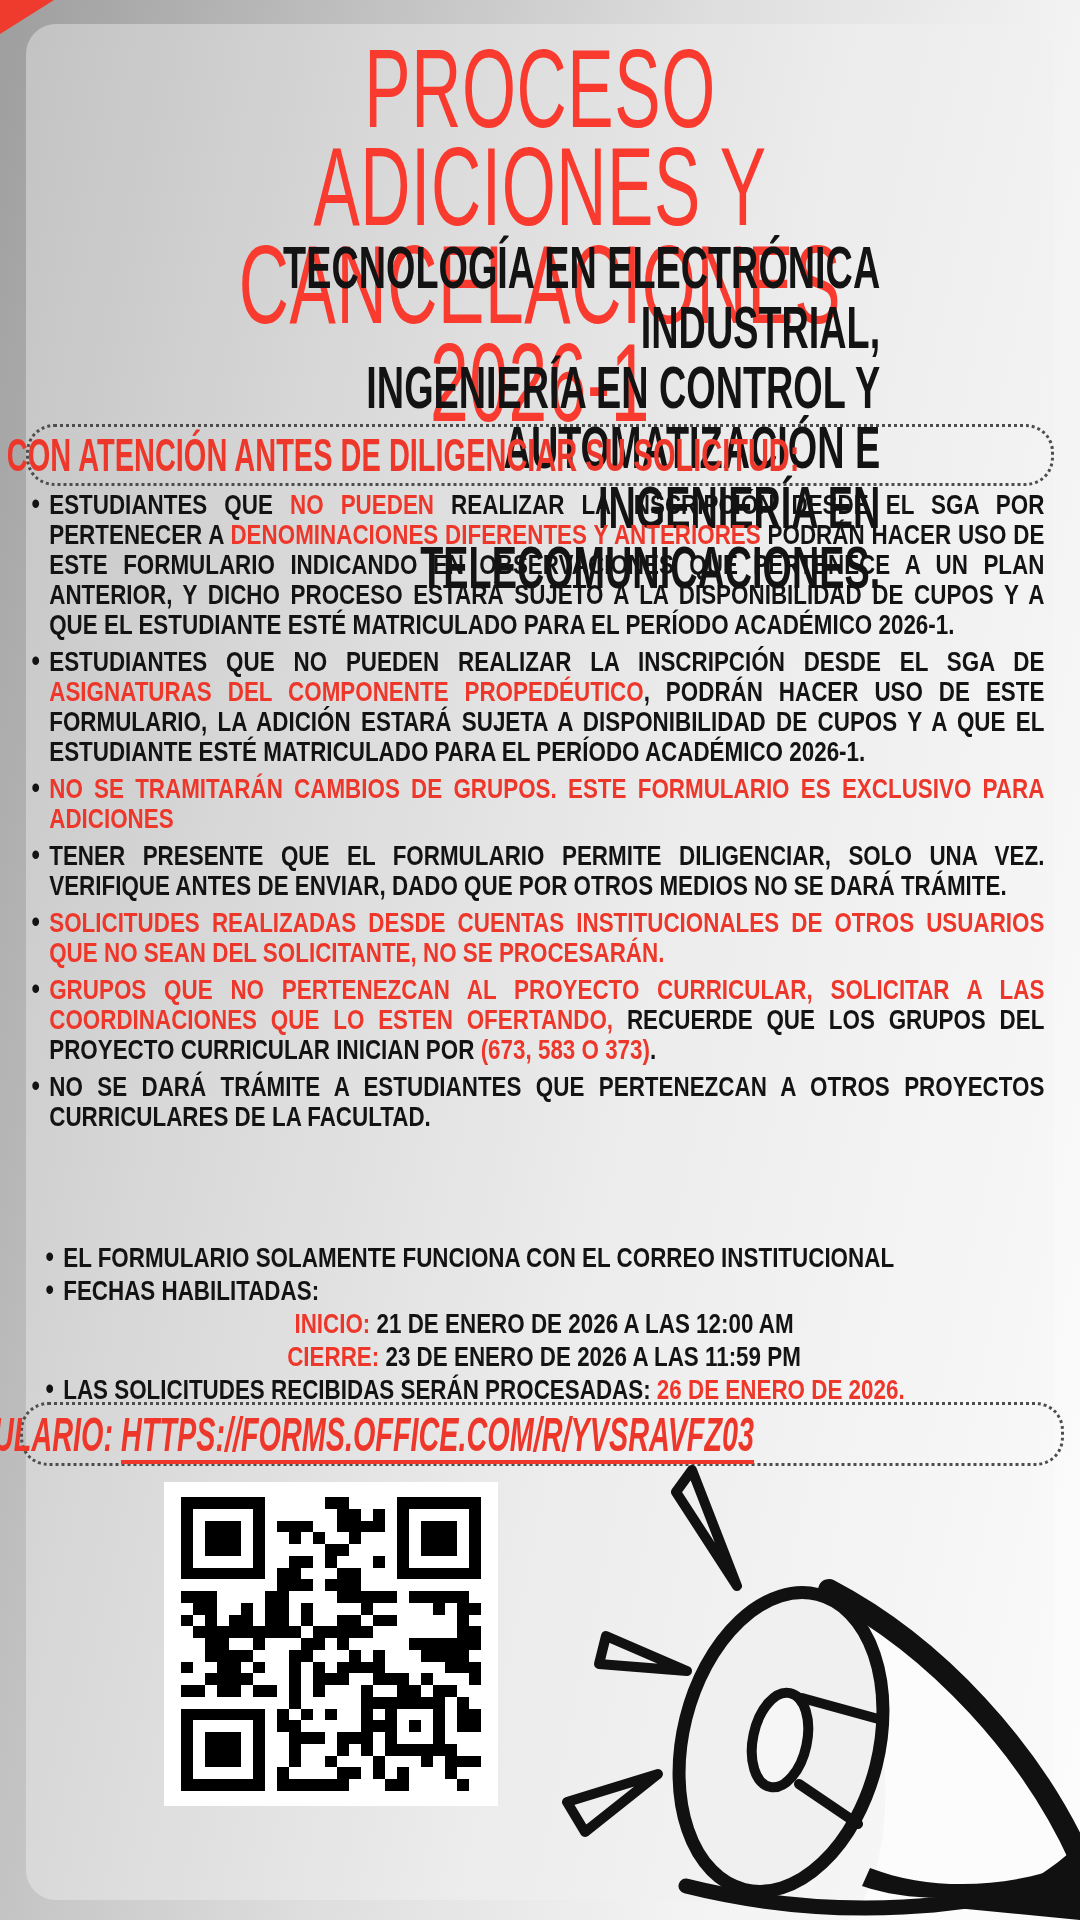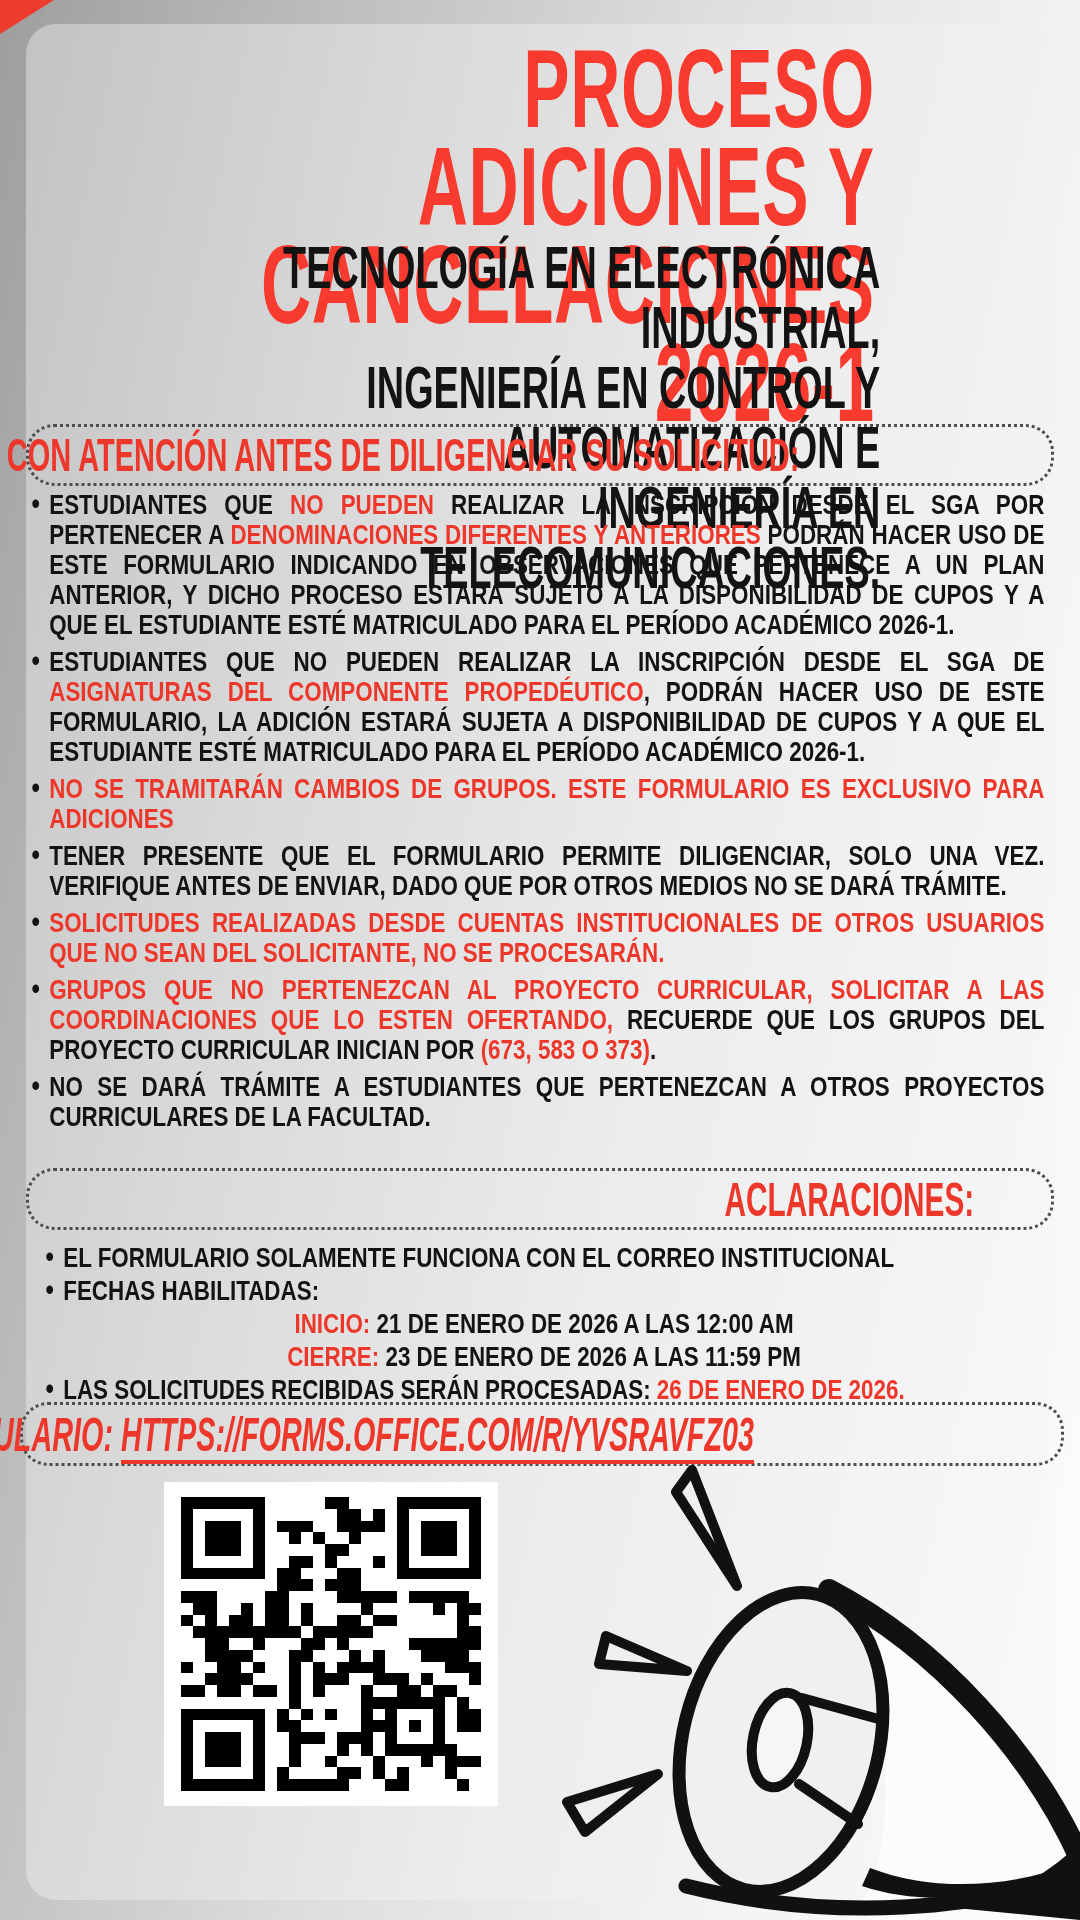--- a/index.html
+++ b/index.html
@@ -12,22 +12,22 @@
     position:absolute;left:26px;top:24px;width:1028px;height:1876px;border-radius:30px;
     background:linear-gradient(102deg,#c3c3c3 0%,#d9d9d9 28%,#ececec 58%,#fafafa 100%);
   }
   .corner-accent{
     position:absolute;left:0;top:0;width:54px;height:34px;background:#ef3b2d;
     clip-path:polygon(0 0,100% 0,0 100%);
   }
   .squeeze{transform:scaleX(var(--sx,.62));transform-origin:50% 0;}
   .squeezeL{transform:scaleX(var(--sx,.8));transform-origin:0 0;}
   .title{
-    position:absolute;left:0;top:40px;width:1080px;text-align:right;
-    font-weight:bold;font-size:112px;line-height:98px;color:#f93a2e;letter-spacing:1px;
+    position:absolute;left:0;top:40px;width:1080px;text-align:center;
+    font-weight:normal;font-size:112px;line-height:98px;color:#f93a2e;letter-spacing:1px;
   }
   .subtitle{
     position:absolute;left:0;top:238px;width:1080px;text-align:right;
     font-weight:bold;font-size:60px;line-height:60px;color:#131313;
   }
   .dotted-box{
     position:absolute;border:3px dotted #4d4d4d;border-radius:28px;
     display:flex;align-items:center;justify-content:flex-end;background:transparent;
   }
   .lea-box{left:26px;top:424px;width:1022px;height:56px;}
@@ -90,23 +90,20 @@
   <ul class="notes squeezeL" style="--sx:.8">
     <li><span class="seg-black">ESTUDIANTES QUE </span><span class="seg-red">NO PUEDEN</span><span class="seg-black"> REALIZAR LA INSCRIPCIÓN DESDE EL SGA POR PERTENECER A </span><span class="seg-red">DENOMINACIONES DIFERENTES Y ANTERIORES</span><span class="seg-black"> PODRÁN HACER USO DE ESTE FORMULARIO INDICANDO EN OBSERVACIONES QUE PERTENECE A UN PLAN ANTERIOR, Y DICHO PROCESO ESTARÁ SUJETO A LA DISPONIBILIDAD DE CUPOS Y A QUE EL ESTUDIANTE ESTÉ MATRICULADO PARA EL PERÍODO ACADÉMICO 2026-1.</span></li>
     <li><span class="seg-black">ESTUDIANTES QUE NO PUEDEN REALIZAR LA INSCRIPCIÓN DESDE EL SGA DE </span><span class="seg-red">ASIGNATURAS DEL COMPONENTE PROPEDÉUTICO</span><span class="seg-black">, PODRÁN HACER USO DE ESTE FORMULARIO, LA ADICIÓN ESTARÁ SUJETA A DISPONIBILIDAD DE CUPOS Y A QUE EL ESTUDIANTE ESTÉ MATRICULADO PARA EL PERÍODO ACADÉMICO 2026-1.</span></li>
     <li><span class="seg-red">NO SE TRAMITARÁN CAMBIOS DE GRUPOS. ESTE FORMULARIO ES EXCLUSIVO PARA ADICIONES</span></li>
     <li><span class="seg-black">TENER PRESENTE QUE EL FORMULARIO PERMITE DILIGENCIAR, SOLO UNA VEZ. VERIFIQUE ANTES DE ENVIAR, DADO QUE POR OTROS MEDIOS NO SE DARÁ TRÁMITE.</span></li>
     <li><span class="seg-red">SOLICITUDES REALIZADAS DESDE CUENTAS INSTITUCIONALES DE OTROS USUARIOS QUE NO SEAN DEL SOLICITANTE, NO SE PROCESARÁN.</span></li>
     <li><span class="seg-red">GRUPOS QUE NO PERTENEZCAN AL PROYECTO CURRICULAR, SOLICITAR A LAS COORDINACIONES QUE LO ESTEN OFERTANDO,</span><span class="seg-black"> RECUERDE QUE LOS GRUPOS DEL PROYECTO CURRICULAR INICIAN POR </span><span class="seg-red">(673, 583 O 373)</span><span class="seg-black">.</span></li>
     <li><span class="seg-black">NO SE DARÁ TRÁMITE A ESTUDIANTES QUE PERTENEZCAN A OTROS PROYECTOS CURRICULARES DE LA FACULTAD.</span></li>
   </ul>
 
-  <div class="dotted-box aclar-box">
-    <div class="aclar-head squeeze" style="--sx:.62">ACLARACIONES:</div>
-  </div>
 
   <ul class="aclar-list squeezeL" style="--sx:.8">
     <li class="bulleted">EL FORMULARIO SOLAMENTE FUNCIONA CON EL CORREO INSTITUCIONAL</li>
     <li class="bulleted">FECHAS HABILITADAS:</li>
     <li class="date-line"><span class="seg-red">INICIO: </span><span class="seg-black">21 DE ENERO DE 2026 A LAS 12:00 AM</span></li>
     <li class="date-line"><span class="seg-red">CIERRE: </span><span class="seg-black">23 DE ENERO DE 2026 A LAS 11:59 PM</span></li>
     <li class="bulleted"><span class="seg-black">LAS SOLICITUDES RECIBIDAS SERÁN PROCESADAS: </span><span class="seg-red">26 DE ENERO DE 2026.</span></li>
   </ul>
 
   <div class="dotted-box link-box">

